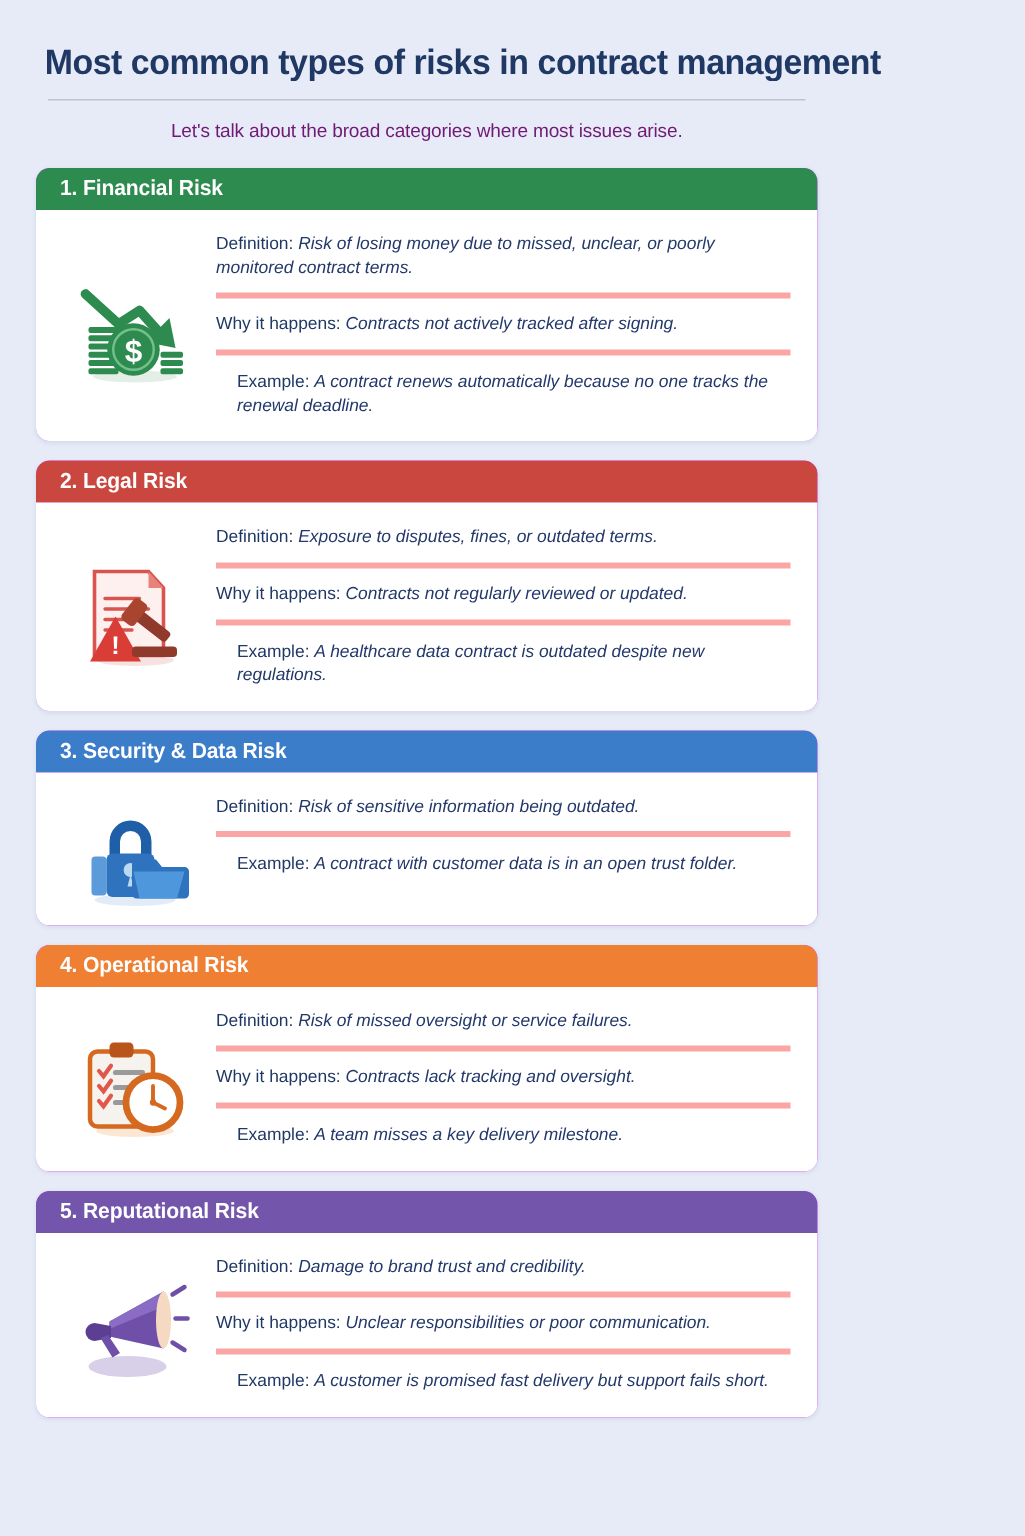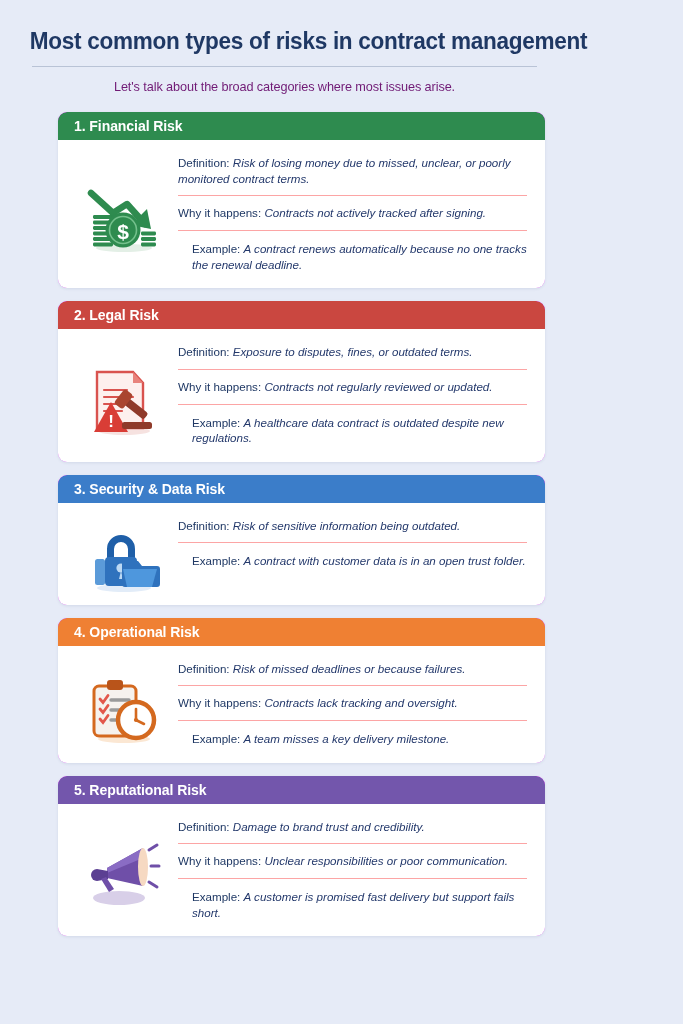--- a/index.html
+++ b/index.html
@@ -59,21 +59,20 @@
     display: flex;
     flex-direction: column;
     gap: 13px;
   }
 
   .card {
     background: #d946ef;
     border-radius: 9px;
     box-shadow: 0 1px 3px rgba(40, 60, 110, 0.10);
     overflow: hidden;
-    margin-left: 34px;
   }
 
   .card-header {
     height: 28px;
     display: flex;
     align-items: center;
     padding-left: 16px;
     border-radius: 9px 9px 0 0;
   }
 
@@ -112,21 +111,21 @@
 
   .row {
     padding: 6px 0 6px 0;
     font-size: 11.6px;
     line-height: 1.35;
     color: #1f3864;
     display: block;
   }
 
   .row + .row {
-    border-top: 1px solid #fca5a5;
+    border-top: 4px solid #fca5a5;
   }
 
   .row-label {
     font-weight: normal;
     color: #1f3864;
   }
 
   .row-text {
     font-style: italic;
     color: #23386b;
@@ -302,21 +301,21 @@
                 <line x1="48" y1="44" x2="48" y2="33"></line>
                 <line x1="48" y1="44" x2="56" y2="48"></line>
               </g>
               <circle cx="48" cy="44" r="2.1" fill="#d4691f"></circle>
             </svg>
           </span>
         </div>
         <div class="rows-col">
           <div class="row row-1">
             <span class="row-label">Definition:</span>
-            <span class="row-text">Risk of missed deadlines or because failures.</span>
+            <span class="row-text">Risk of missed oversight or service failures.</span>
           </div>
           <div class="row row-2">
             <span class="row-label">Why it happens:</span>
             <span class="row-text">Contracts lack tracking and oversight.</span>
           </div>
           <div class="row row-3 row-indent">
             <span class="row-label">Example:</span>
             <span class="row-text">A team misses a key delivery milestone.</span>
           </div>
         </div>

